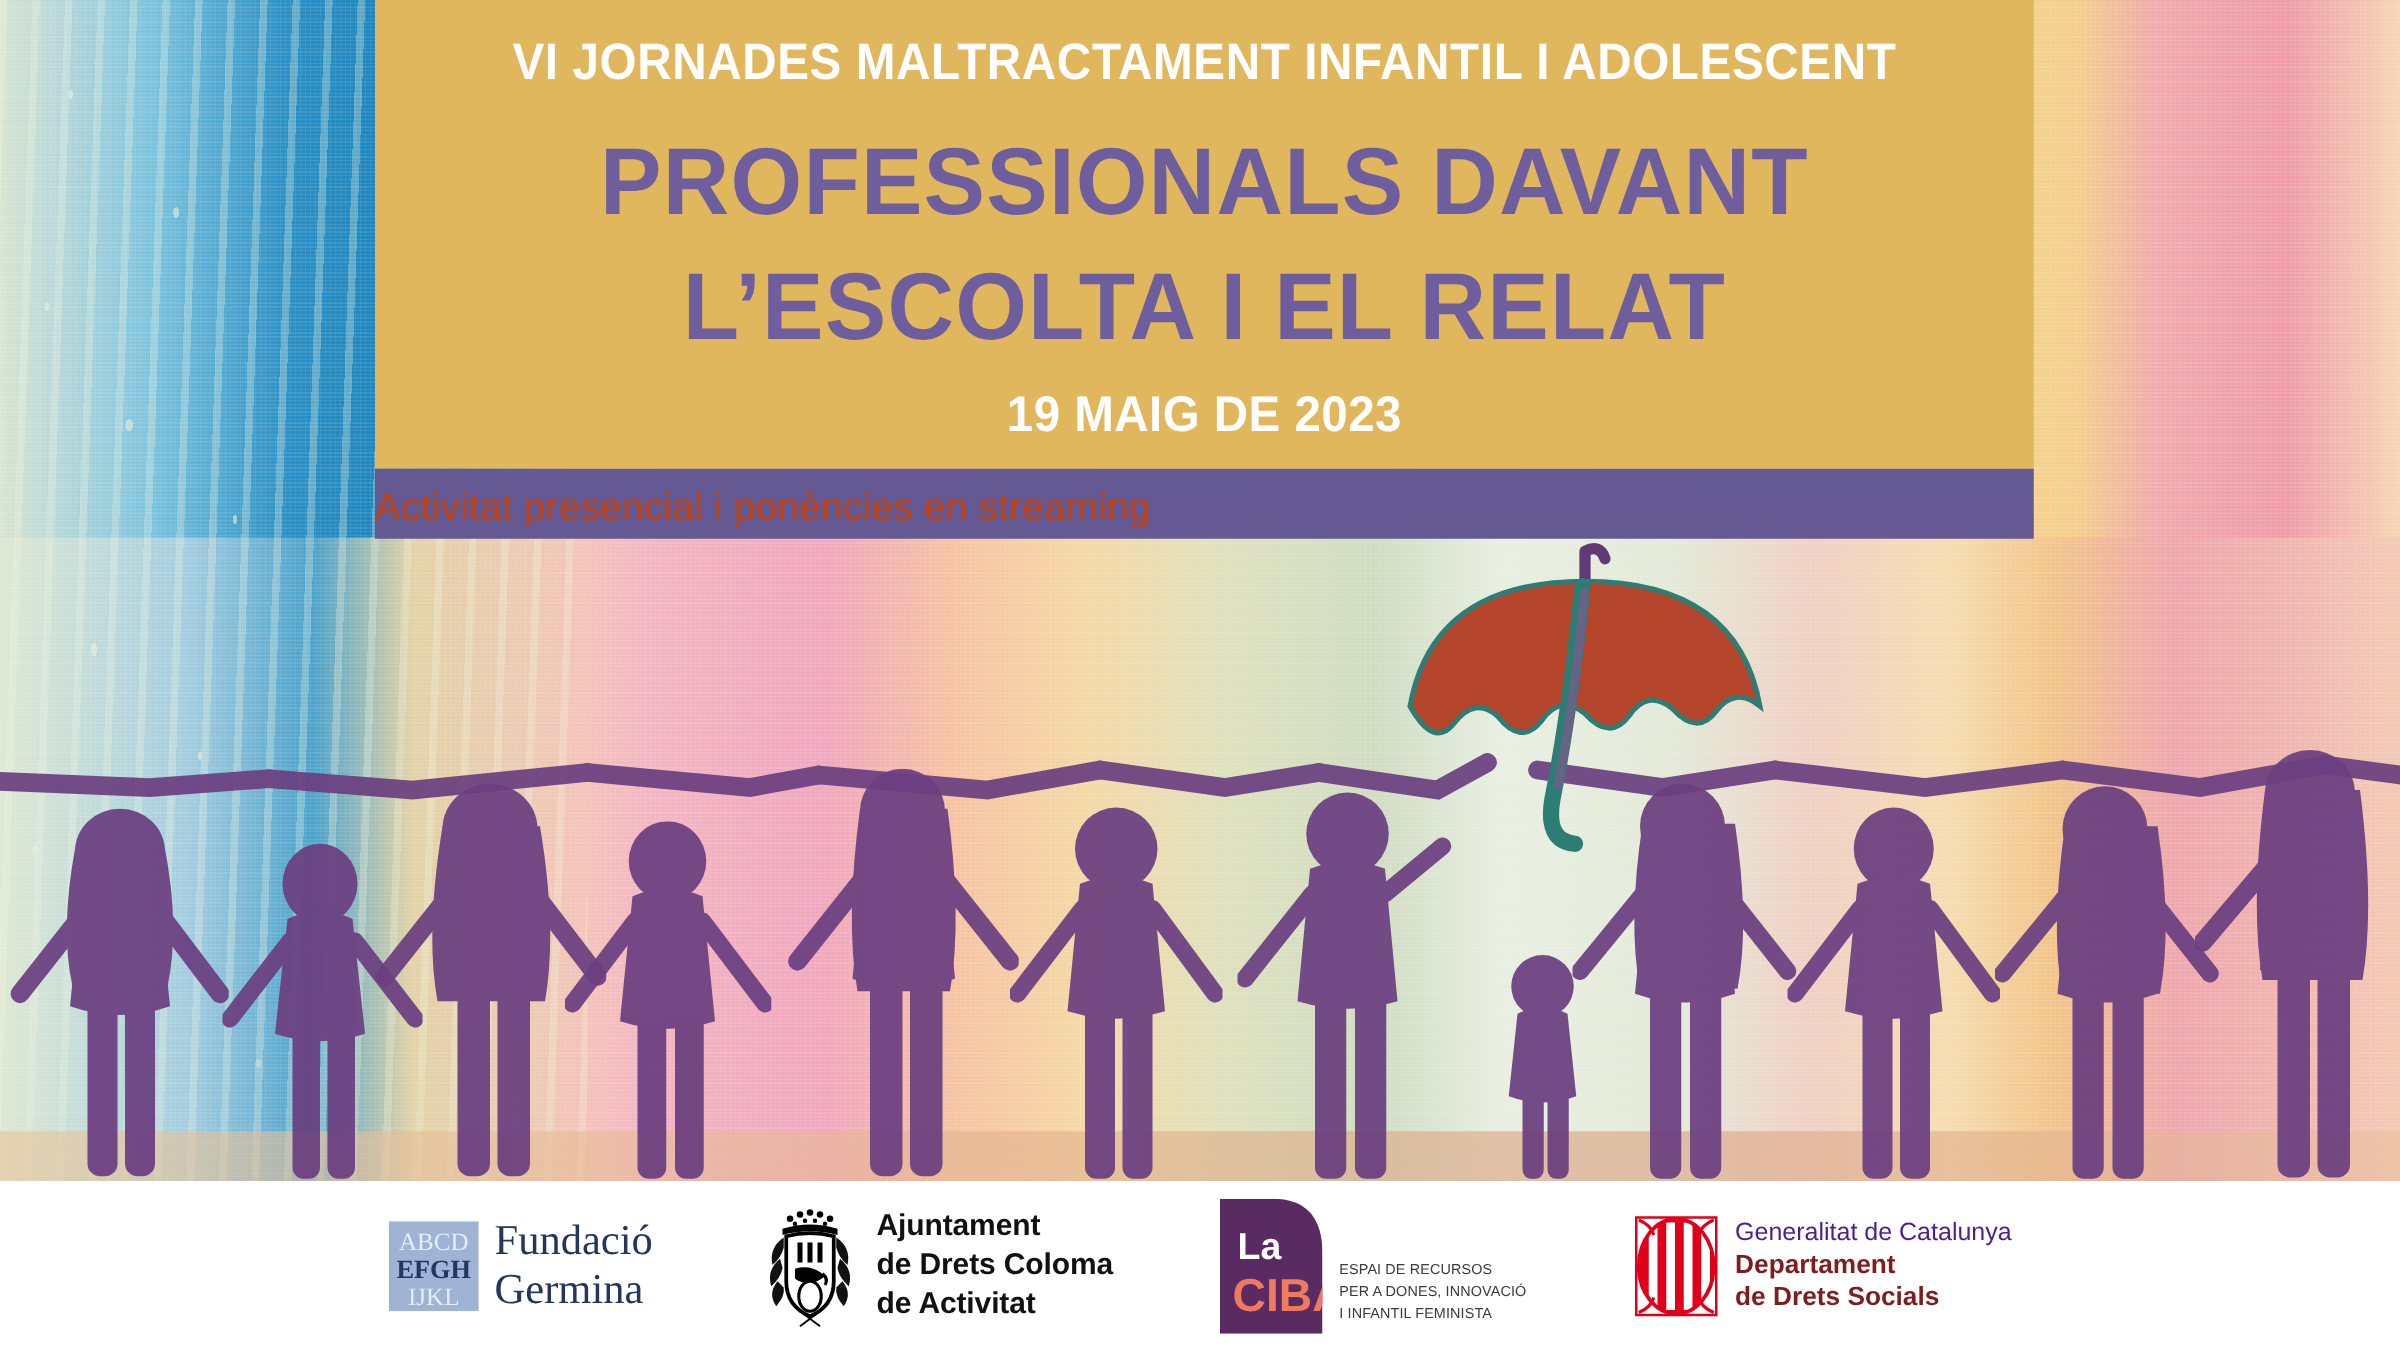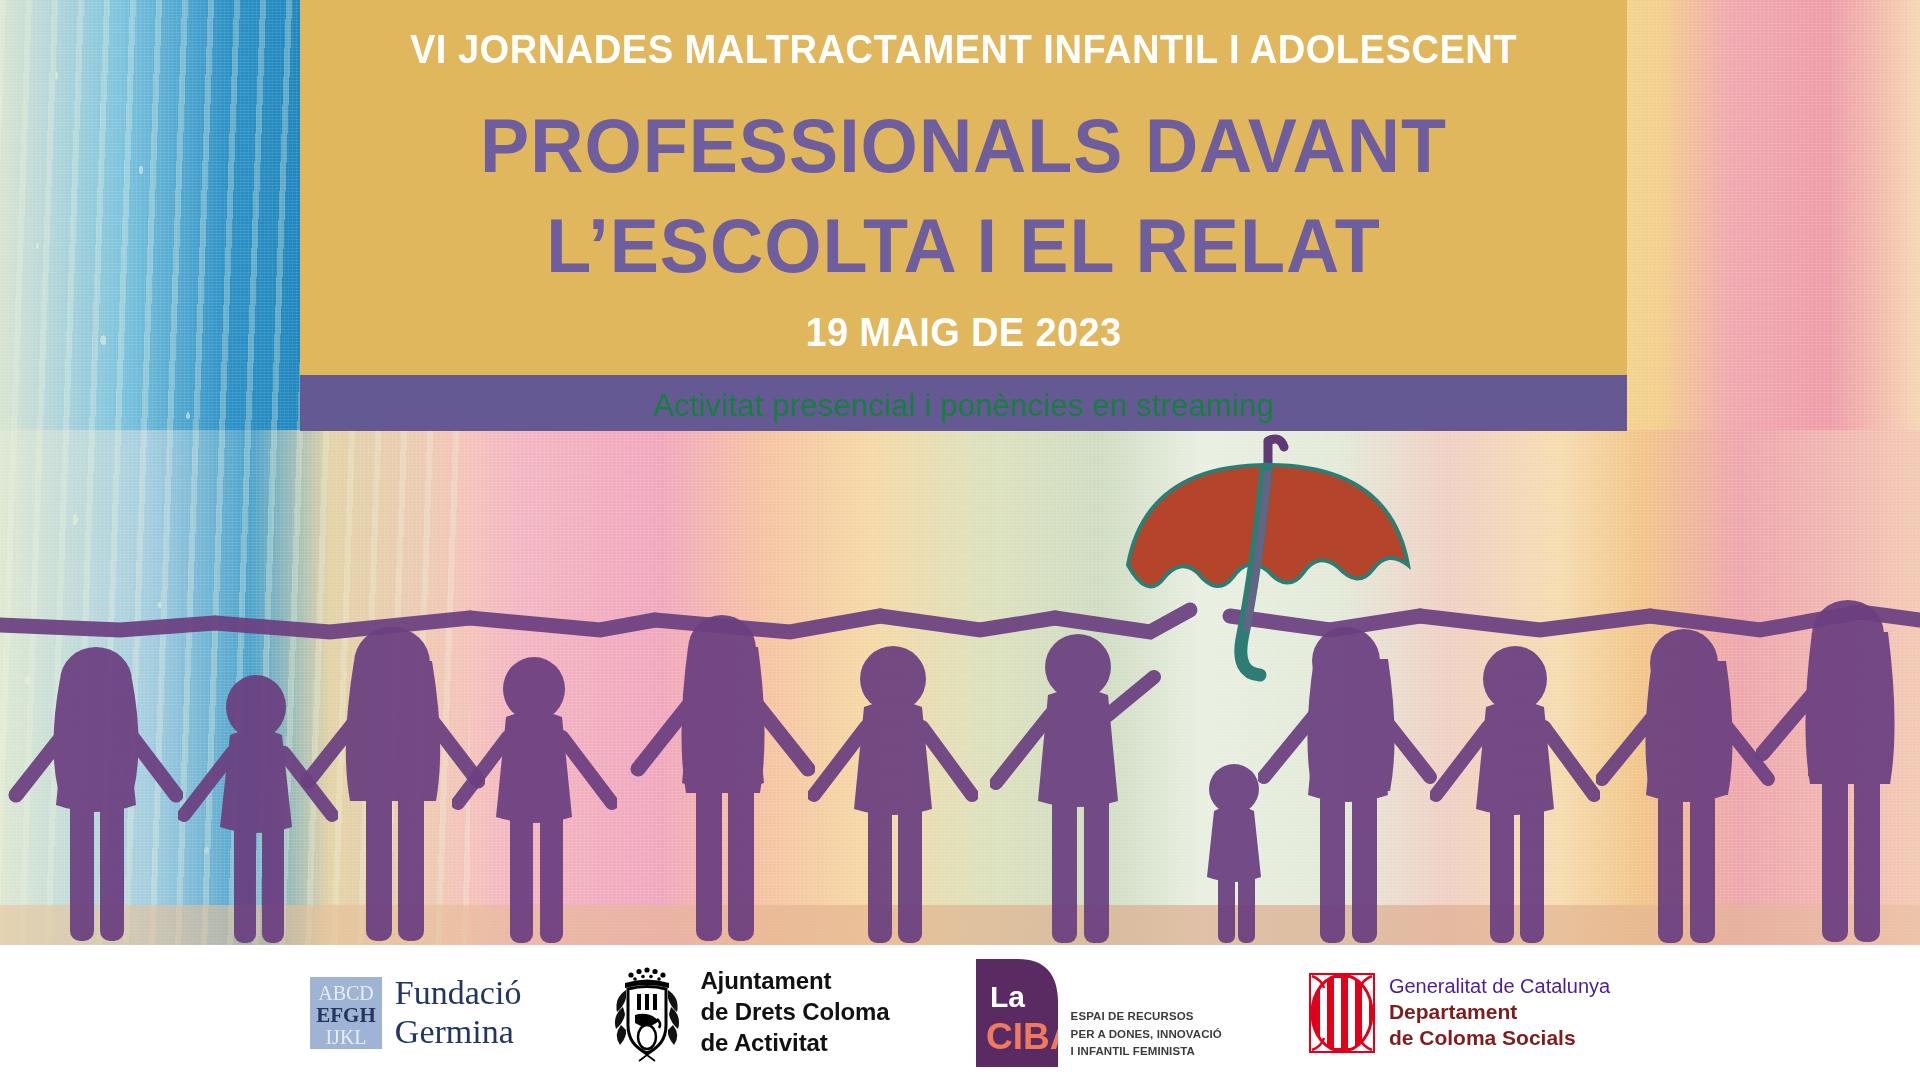--- a/index.html
+++ b/index.html
@@ -72,36 +72,36 @@
     color:#ffffff;font-size:41px;font-weight:700;letter-spacing:.5px;
     transform:scaleX(.93);transform-origin:center top;white-space:nowrap;}
   .title{position:absolute;left:300px;width:1327px;text-align:center;
     color:#6e5e9e;font-weight:700;font-size:76px;line-height:1;letter-spacing:1px;
     transform:scaleX(.97);transform-origin:center top;white-space:nowrap;}
   .title.l1{top:108px;}
   .title.l2{top:208px;}
   .date{position:absolute;left:300px;top:310px;width:1327px;text-align:center;
     color:#ffffff;font-size:40px;font-weight:700;letter-spacing:.4px;
     transform:scaleX(.95);transform-origin:center top;white-space:nowrap;}
-  .subtitle{position:absolute;left:300px;top:388px;width:1327px;text-align:center;
-    color:#15803d;font-size:31px;font-weight:400;letter-spacing:.2px;white-space:nowrap;}
+  .subtitle{position:absolute;left:300px;top:388px;width:1327px;
+    color:#c2410c;font-size:31px;font-weight:400;letter-spacing:.2px;white-space:nowrap;}
 
   
   .footer{position:absolute;left:0;top:945px;width:1920px;height:135px;background:#ffffff;
     display:flex;align-items:center;justify-content:center;gap:86px;}
   .logo{display:flex;align-items:center;gap:13px;}
   .logo svg{display:block;}
   .lg-txt{display:flex;flex-direction:column;justify-content:flex-end;}
 
   
   .fg-name{font-family:"Liberation Serif",serif;color:#22365f;font-size:34px;line-height:1.14;}
   
   .aj-txt{font-size:24px;font-weight:700;color:#111;line-height:1.28;letter-spacing:-.1px;}
   
-  .ciba-txt{font-size:11.5px;font-weight:700;color:#3b3b3b;line-height:1.55;letter-spacing:.1px;margin-top:44px;}
+  .ciba-txt{font-size:11.5px;font-weight:400;color:#3b3b3b;line-height:1.55;letter-spacing:.1px;margin-top:44px;}
   
   .gen-1{font-size:20px;font-weight:400;color:#4c1d95;line-height:1.24;}
   .gen-2{font-size:21px;font-weight:700;color:#7f1d1d;line-height:1.22;}
 </style>
 </head>
 <body>
 
 <div class="poster">
 
   <div class="artwork">
@@ -366,17 +366,17 @@
           <rect x="54" y="10" width="7" height="62"></rect>
         </g>
         <ellipse cx="34" cy="41" rx="30" ry="38" fill="none" stroke="#e1001a" stroke-width="3"></ellipse>
         <g stroke="#e1001a" stroke-width="2.5" fill="none">
           <path d="M4,4 q10,4 12,12 M64,4 q-10,4 -12,12 M4,78 q10,-4 12,-12 M64,78 q-10,-4 -12,-12"></path>
         </g>
       </svg>
       <div class="lg-txt">
         <div class="gen-1">Generalitat de Catalunya</div>
         <div class="gen-2">Departament</div>
-        <div class="gen-2">de Coloma Socials</div>
+        <div class="gen-2">de Drets Socials</div>
       </div>
     </div>
   </div>
 </div>
 
 </body></html>

